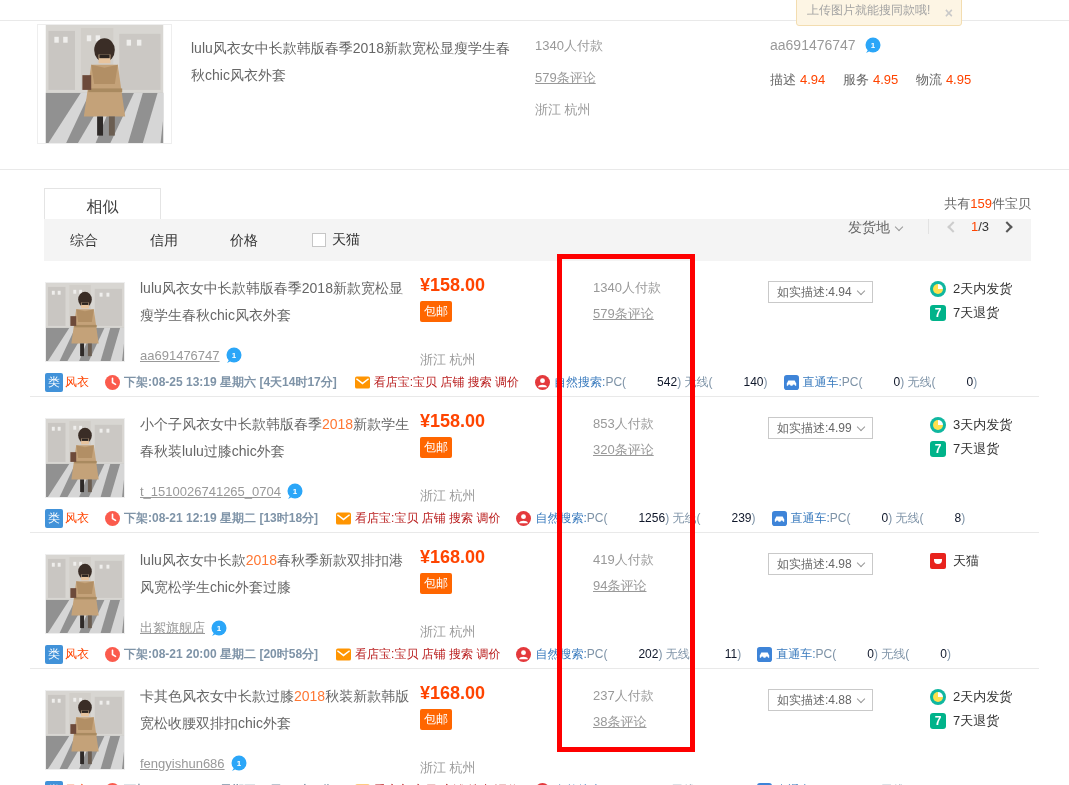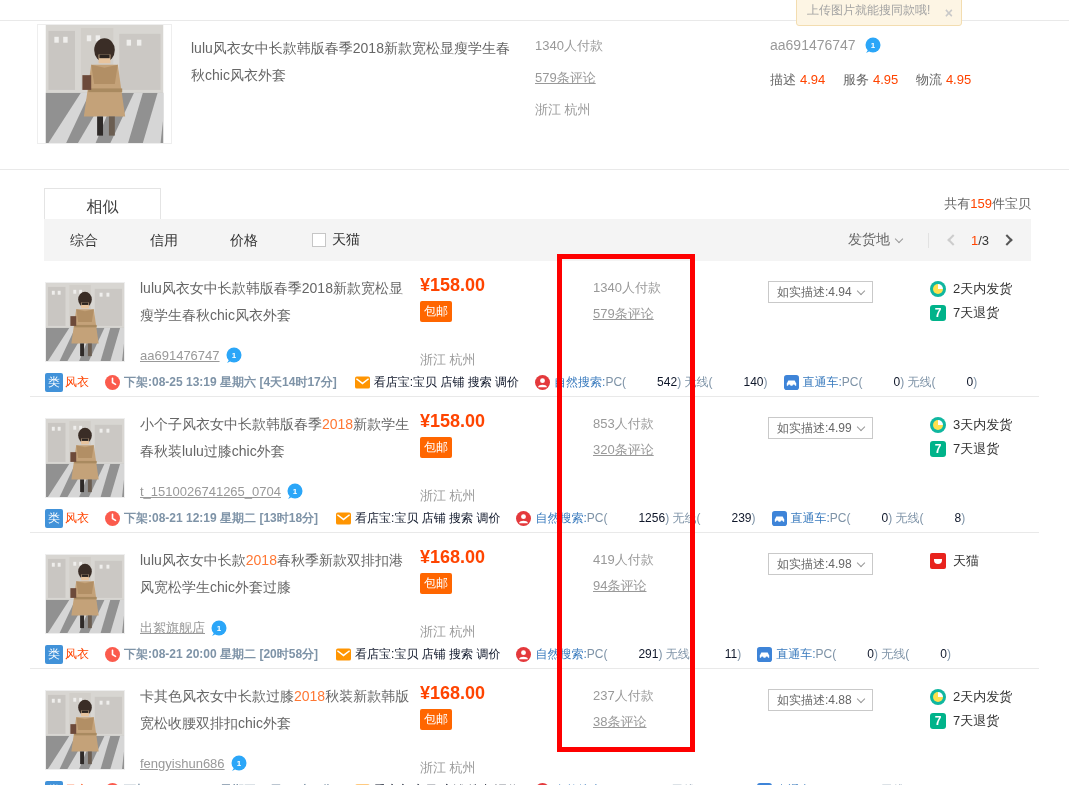--- a/index.html
+++ b/index.html
@@ -39,21 +39,21 @@
   .orange-line { position:absolute; left:0; right:0; bottom:-3px; height:3px; background:#ff5500; }
   .total-count { position:absolute; right:0; bottom:6px; font-size:13px; color:#666;text-align:center; }
   .total-count b { color:#ff4400; font-weight:normal; }
 
   
   .filter-bar { position:absolute; top:219px; left:44px; right:38px; height:42px; background:#f4f4f4; display:flex; align-items:stretch; font-size:14px; color:#333; }
   .f-item { padding:0 26px; line-height:42px; cursor:pointer; }
   .f-item.active { background:#fff; color:#ff4400; }
   .f-check { display:flex; align-items:center; padding:0 10px 0 28px; cursor:pointer; }
   .checkbox { width:14px; height:14px; background:#fff; border:1px solid #c6c6c6; margin-right:6px; }
-  .f-right { margin-left:auto; display:flex; align-items:center; }
+  .f-right { margin-left:auto; display:flex; align-items:flex-start; }
   .f-ship { display:flex; align-items:center; padding:0 26px; color:#666; cursor:pointer; }
   .chev { display:inline-block; width:6px; height:6px; border-right:1px solid #999; border-bottom:1px solid #999; transform:rotate(45deg); margin:-3px 0 0 6px; }
   .pager { display:flex; align-items:center; gap:14px; padding:0 20px; border-left:1px solid #e2e2e2; }
   .pg-prev { width:8px; height:8px; border-left:2px solid #ccc; border-bottom:2px solid #ccc; transform:rotate(45deg); cursor:pointer; }
   .pg-next { width:8px; height:8px; border-right:2px solid #555; border-top:2px solid #555; transform:rotate(45deg); cursor:pointer; }
   .pg-num { font-size:13px; color:#333; }
   .pg-num b { color:#ff4400; font-weight:normal; }
 
   
   #product-list { position:absolute; top:261px; left:0; right:0; }
@@ -79,21 +79,21 @@
   .icon-seven::after { content:"7"; position:absolute; inset:0; color:#fff; font-size:12px; font-weight:bold; text-align:center; line-height:16px; }
   .icon-tmall { background:#e8231d; border-radius:2px; }
   .icon-tmall::after { content:""; position:absolute; left:4px; top:6px; width:8px; height:5px; background:#fff; border-radius:0 0 8px 8px; }
 
   
   .r-footer { position:absolute; left:45px; top:110px; height:22px; display:flex; align-items:center; font-size:12px; white-space:nowrap; }
   .cat-badge { background:#4192d9; color:#fff; padding:1px 3px; border-radius:2px; margin-right:2px; }
   .cat-name { color:#ff4400; margin-right:16px; }
   .f-ico { width:15px; height:15px; margin-right:4px; flex:none; }
   .offshelf { color:#7e93a7; font-weight:bold; margin-right:18px; }
-  .shoptool { color:#0f172a; margin-right:16px; cursor:pointer; }
+  .shoptool { color:#b91c1c; margin-right:16px; cursor:pointer; }
   .blue-label { color:#3a7bbe; }
   .seg { color:#7e93a7; }
   .num { color:#0f172a;padding-left:31px; }
   .statgrp { margin-right:16px; }
 
   
   .red-box { position:absolute; left:557px; top:254px; width:138px; height:498px; border:5px solid #fe0000; z-index:40; pointer-events:none; }
 
   svg.fill { width:100%; height:100%; display:block; }
 </style>
@@ -380,21 +380,21 @@
           </svg>
       <span class="offshelf">下架:08-21 20:00 星期二 [20时58分]</span>
       <svg class="f-ico">
             <use href="#ico-mail"></use>
           </svg>
       <span class="shoptool">看店宝:宝贝 店铺 搜索 调价</span>
       <svg class="f-ico">
             <use href="#ico-person"></use>
           </svg>
       <span class="statgrp">
-        <span class="blue-label">自然搜索:</span><span class="seg">PC(</span><span class="num">291</span><span class="seg">) 无线(</span><span class="num">11</span><span class="seg">)</span>
+        <span class="blue-label">自然搜索:</span><span class="seg">PC(</span><span class="num">202</span><span class="seg">) 无线(</span><span class="num">11</span><span class="seg">)</span>
       </span>
       <svg class="f-ico">
             <use href="#ico-car"></use>
           </svg>
       <span class="statgrp">
         <span class="blue-label">直通车:</span><span class="seg">PC(</span><span class="num">0</span><span class="seg">) 无线(</span><span class="num">0</span><span class="seg">)</span>
       </span>
     </div>
   </div>
 

